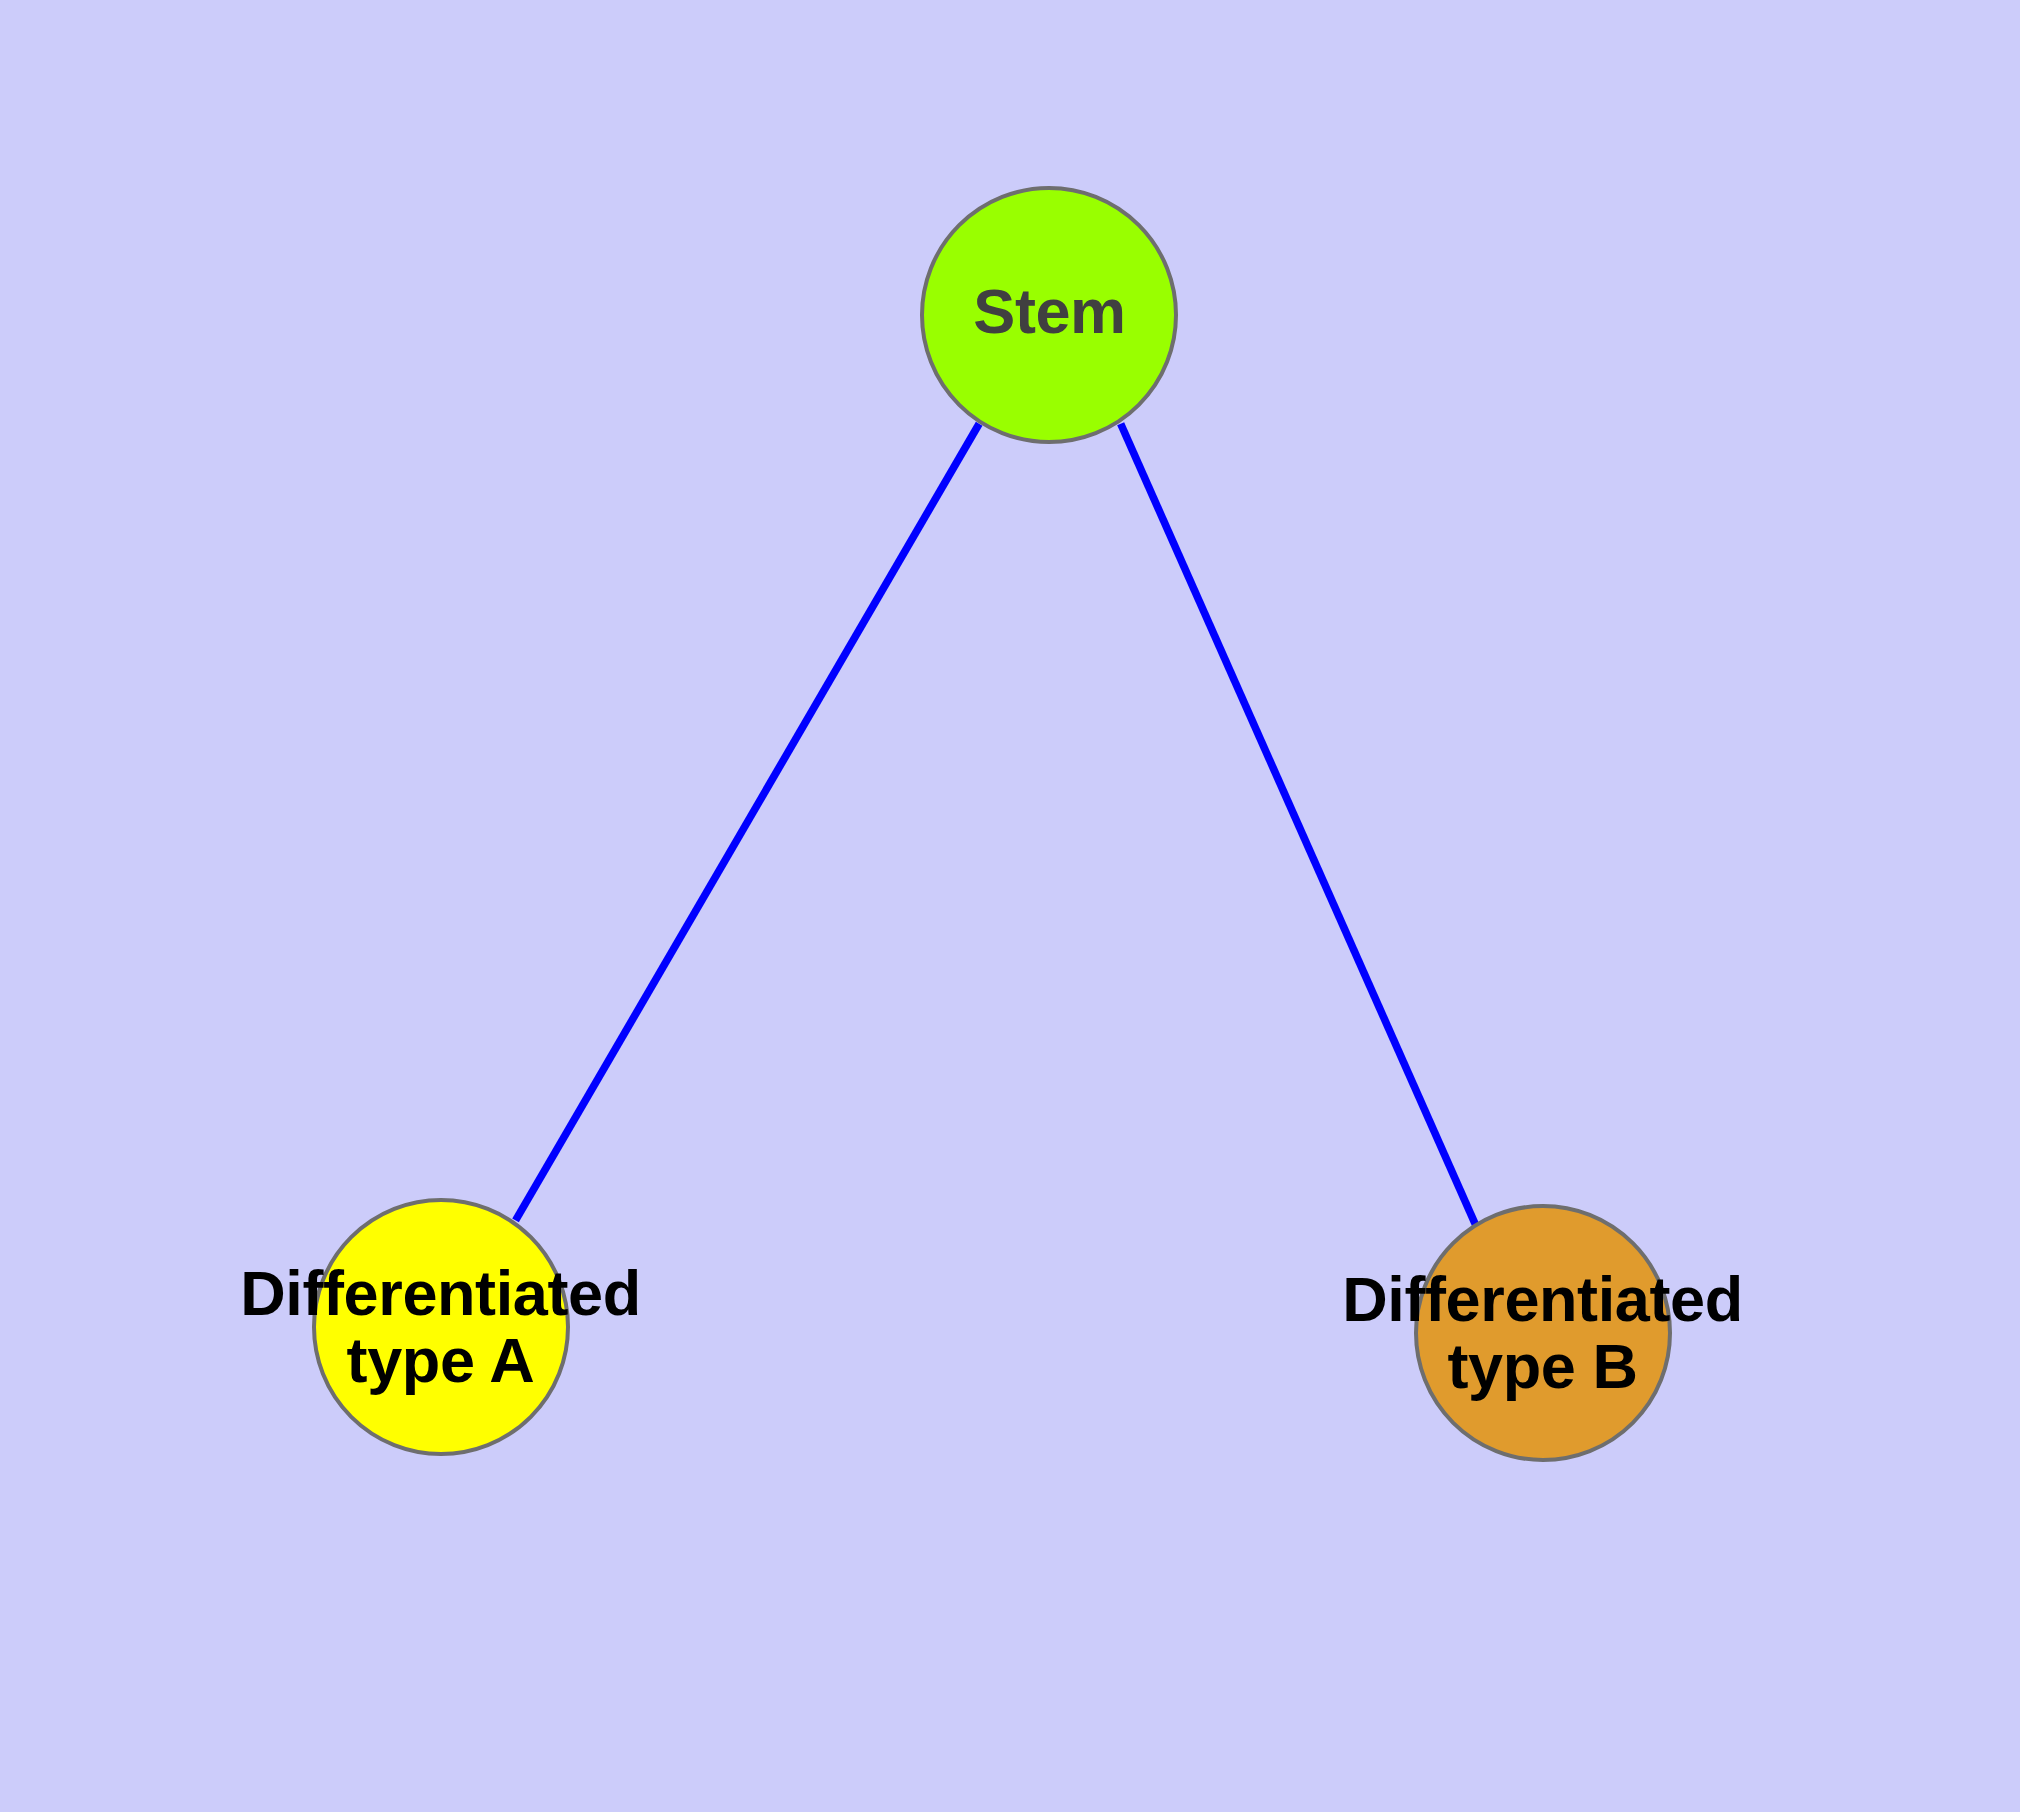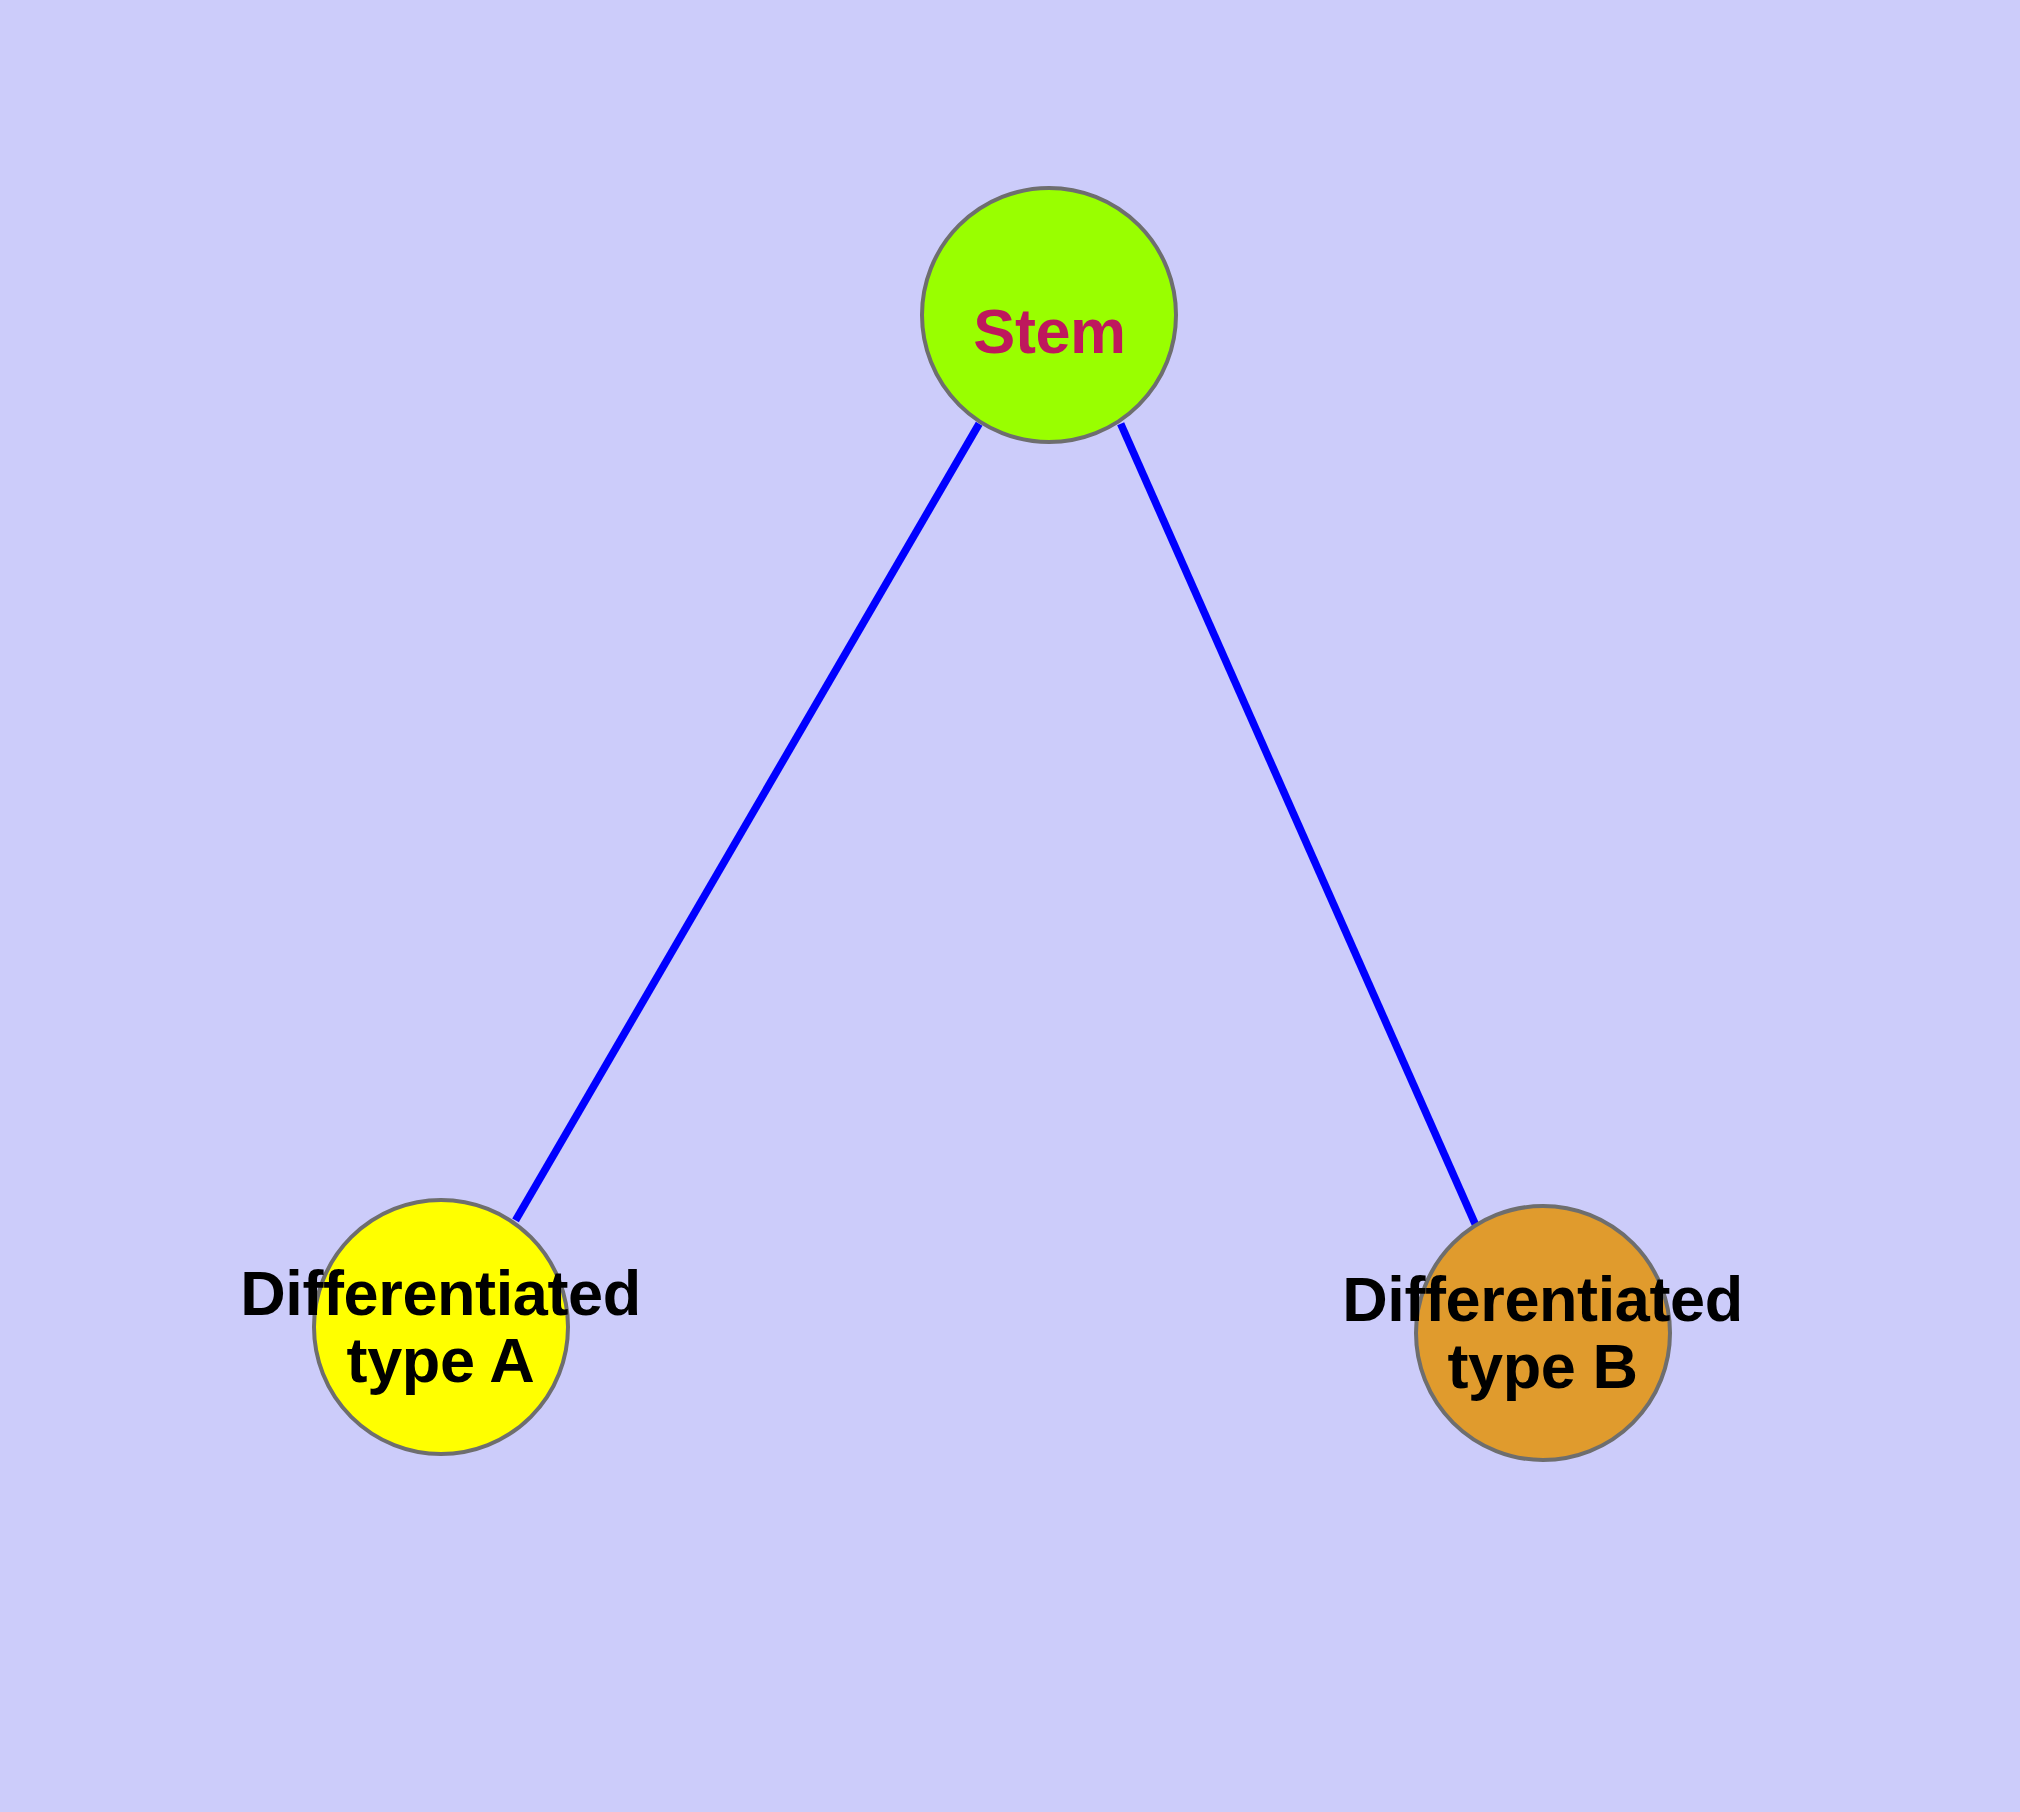--- a/index.html
+++ b/index.html
@@ -55,20 +55,20 @@
 
   <svg id="edge-layer" viewBox="0 0 2384 2138" xmlns="http://www.w3.org/2000/svg">
     <line id="edge-0" x1="1155" y1="500" x2="608" y2="1440" stroke="#0000ff" stroke-width="9" stroke-linecap="butt"></line>
     <line id="edge-1" x1="1322" y1="500" x2="1742" y2="1448" stroke="#0000ff" stroke-width="9" stroke-linecap="butt"></line>
   </svg>
 
   <div id="node-0" class="node" style="left: 920px; top: 186px; width: 258px; height: 258px; background: rgb(153, 255, 0); border-color: rgb(110, 110, 110); border-width: 4.2px;"></div>
   <div id="node-1" class="node" style="left: 312px; top: 1198px; width: 258px; height: 258px; background: rgb(255, 255, 0); border-color: rgb(110, 110, 110); border-width: 4.2px;"></div>
   <div id="node-2" class="node" style="left: 1414px; top: 1204px; width: 258px; height: 258px; background: rgb(224, 155, 45); border-color: rgb(110, 110, 110); border-width: 4.2px;"></div>
 
-  <div id="label-0" class="node-label label-root" style="color: #be185d; width: 1017px; left: 541px; top: 298px;"><span>Stem</span></div>
+  <div id="label-0" class="node-label label-root" style="color: #404040; width: 1017px; left: 541px; top: 278px;"><span>Stem</span></div>
 
   <div id="label-1" class="node-label label-leaf" style="color: rgb(0, 0, 0); width: 1017px; left: -68px; top: 1260px;"><span>Differentiated</span><br><span>type A</span></div>
 
   <div id="label-2" class="node-label label-leaf" style="color: rgb(0, 0, 0); width: 1017px; left: 1034px; top: 1266px;"><span>Differentiated</span><br><span>type B</span></div>
 
 </div>
 
 
 </body></html>

